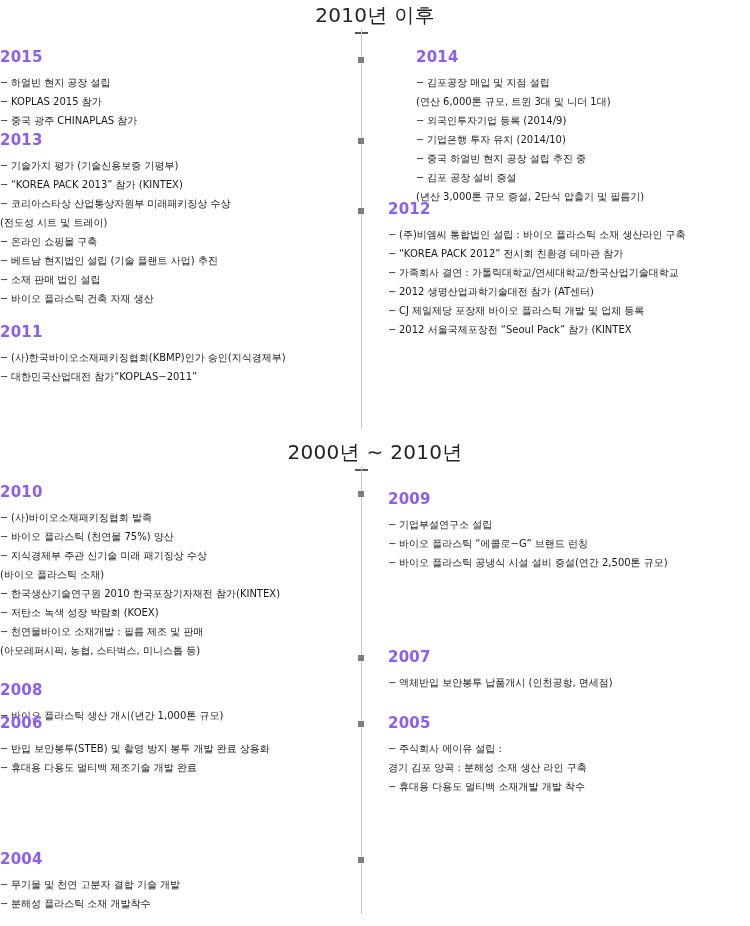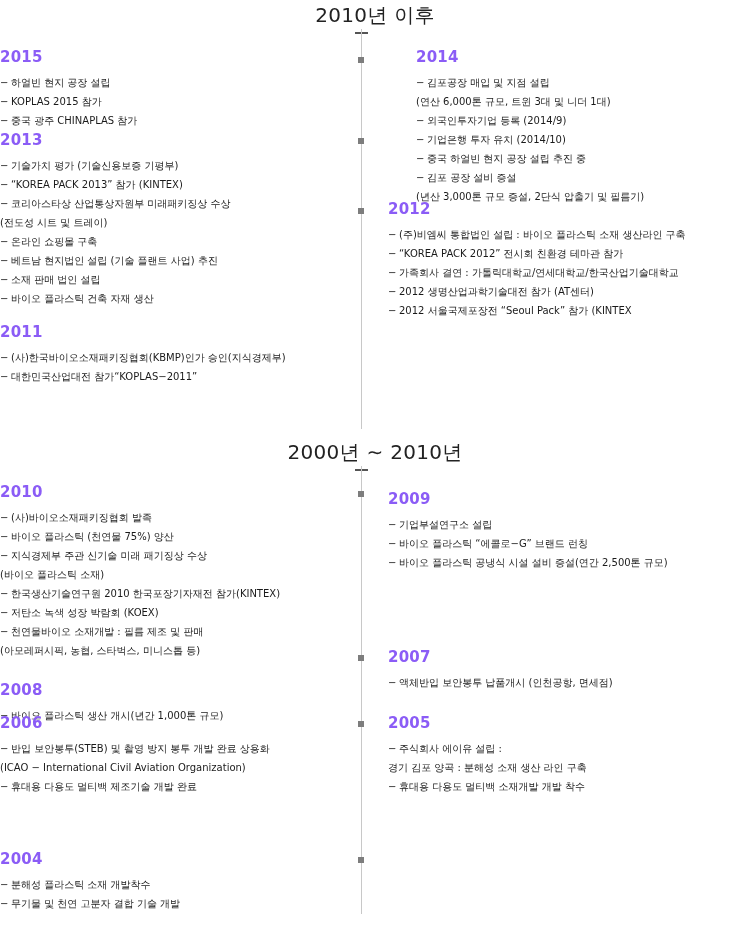--- a/index.html
+++ b/index.html
@@ -160,20 +160,21 @@
     </ul>
   </div>
 
   <div class="block col-right" style="top:200px;">
     <div class="year">2012</div>
     <ul class="items">
       <li><span class="dash">−</span><span>(주)비엠씨 통합법인 설립 : 바이오 플라스틱 소재 생산라인 구축</span></li>
       <li><span class="dash">−</span><span>“KOREA PACK 2012” 전시회 친환경 테마관 참가</span></li>
       <li><span class="dash">−</span><span>가족회사 결연 : 가톨릭대학교/연세대학교/한국산업기술대학교</span></li>
       <li><span class="dash">−</span><span>2012 생명산업과학기술대전 참가 (AT센터)</span></li>
+      <li><span class="dash">−</span><span>CJ 제일제당 포장재 바이오 플라스틱 개발 및 업체 등록</span></li>
       <li><span class="dash">−</span><span>2012 서울국제포장전 “Seoul Pack” 참가 (KINTEX</span></li>
     </ul>
   </div>
 
   <div class="section-header sec2-hdr">
     <span class="hdr-text">2000년 ∼ 2010년</span>
   </div>
   <div class="center-dash cd-2"></div>
   <div class="center-line cl-2"></div>
 
@@ -200,30 +201,29 @@
     <div class="year">2008</div>
     <ul class="items">
       <li><span class="dash">−</span><span>바이오 플라스틱 생산 개시(년간 1,000톤 규모)</span></li>
     </ul>
   </div>
 
   <div class="block col-left" style="top:714px;">
     <div class="year">2006</div>
     <ul class="items">
       <li><span class="dash">−</span><span>반입 보안봉투(STEB) 및 촬영 방지 봉투 개발 완료 상용화</span></li>
-      <li class="cont"><span>(ICAO − International Civil Aviation Organization)</span></li>
       <li><span class="dash">−</span><span>휴대용 다용도 멀티백 제조기술 개발 완료</span></li>
     </ul>
   </div>
 
   <div class="block col-left" style="top:850px;">
     <div class="year">2004</div>
     <ul class="items">
+      <li><span class="dash">−</span><span>무기물 및 천연 고분자 결합 기술 개발</span></li>
       <li><span class="dash">−</span><span>분해성 플라스틱 소재 개발착수</span></li>
-      <li><span class="dash">−</span><span>무기물 및 천연 고분자 결합 기술 개발</span></li>
     </ul>
   </div>
 
   <div class="block col-right" style="top:490px;">
     <div class="year">2009</div>
     <ul class="items">
       <li><span class="dash">−</span><span>기업부설연구소 설립</span></li>
       <li><span class="dash">−</span><span>바이오 플라스틱 “에콜로−G” 브랜드 런칭</span></li>
       <li><span class="dash">−</span><span>바이오 플라스틱 공냉식 시설 설비 증설(연간 2,500톤 규모)</span></li>
     </ul>

